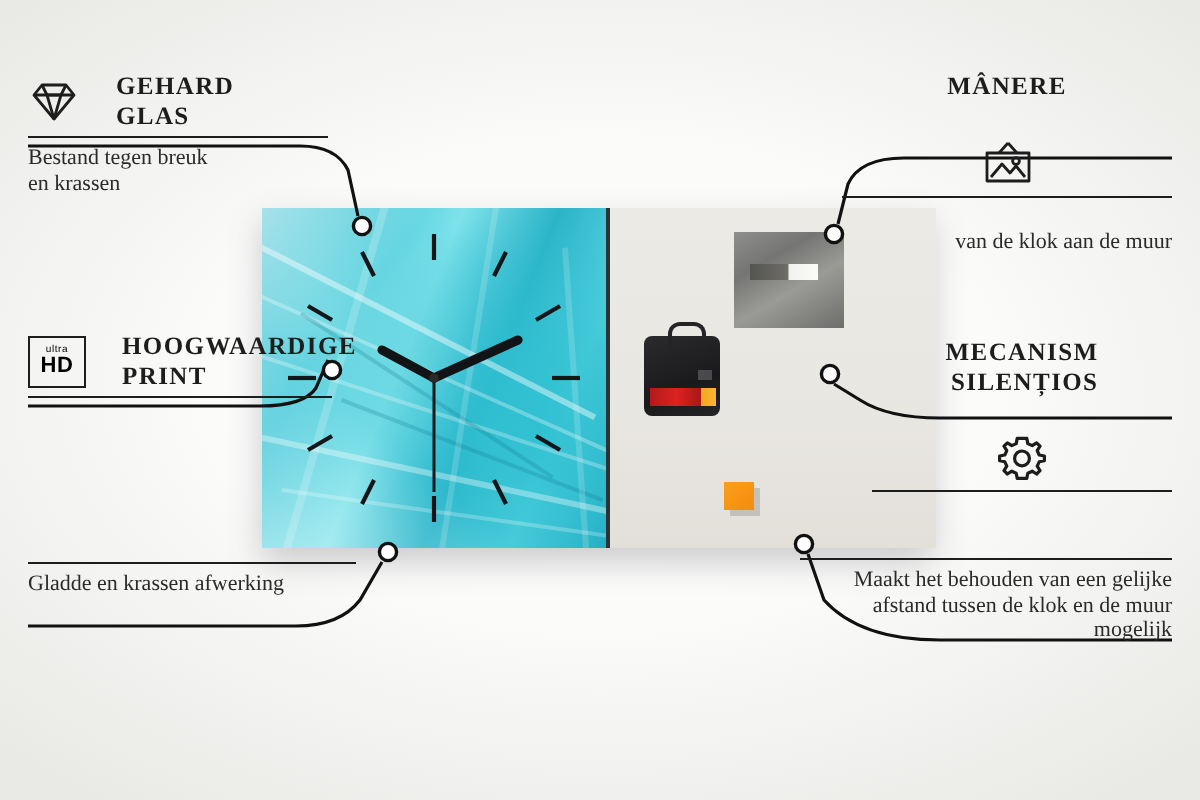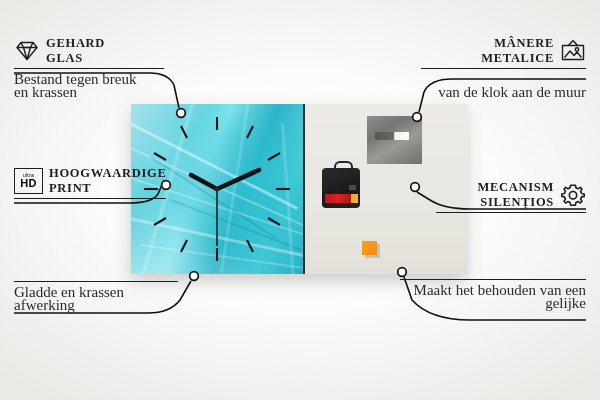--- a/index.html
+++ b/index.html
@@ -65,48 +65,48 @@
   #mech-detail{position:absolute;right:4px;top:17px;width:7px;height:5px;background:#4a4a4e;}
   #spacer{
     position:absolute;left:57px;top:137px;width:15px;height:14px;
     background:linear-gradient(140deg,#f9a01b 0%, #f58b0d 100%);
     box-shadow:3px 3px 0 rgba(120,115,105,.30);
   }
   
   #wires{position:absolute;left:0;top:0;width:600px;height:400px;}
   
   .feat{position:absolute;}
-  .feat .hdr{display:flex;align-items:center;gap:6px;}
-  .feat.right .hdr{justify-content:flex-end;}
+  .feat .hdr{display:flex;align-items:center;gap:18px;}
+  .feat.right .hdr{justify-content:flex-end;flex-direction:column;}
   .ttl{
     font-family:"Liberation Serif", serif;
     font-size:12.5px;font-weight:bold;letter-spacing:.7px;
     color:#1d1d1d;line-height:14.5px;text-transform:uppercase;
   }
   .feat.right .ttl{text-align:right;}
   .rule{height:1px;background:#1d1d1d;margin:3px 0 4px 0;}
   .desc{
-    font-size:15px;line-height:12.5px;color:#2a2a2a;
+    font-size:11px;line-height:12.5px;color:#2a2a2a;
     font-family:"Liberation Serif", serif;
   }
   .feat.right .desc{text-align:right;}
   .ico{width:26px;height:26px;flex:0 0 26px;display:block;}
   .hd-box{
     width:27px;height:24px;border:1.6px solid #1d1d1d;
     display:flex;flex-direction:column;align-items:center;justify-content:center;
     line-height:1;flex:0 0 27px;text-align:right;
   }
   .hd-box .u{font-size:5px;letter-spacing:.3px;font-family:"Liberation Sans",sans-serif;}
   .hd-box .h{font-size:11px;font-weight:bold;font-family:"Liberation Sans",sans-serif;letter-spacing:.3px;}
   
   #f-glass{left:14px;top:36px;width:150px;}
   #f-print{left:14px;top:166px;width:152px;}
   #f-edges{left:14px;top:278px;width:164px;}
   #f-metal{right:14px;top:36px;width:165px;}
-  #f-silent{right:14px;top:180px;width:150px;}
+  #f-silent{right:14px;top:169px;width:150px;}
   #f-spacer{right:14px;top:276px;width:186px;}
 </style>
 </head>
 <body>
 
 <div id="stage">
 
   <div id="product">
     <div class="panel-shadow"></div>
 
@@ -217,21 +217,20 @@
     <div class="rule"></div>
     <div class="desc">
       <span>Gladde en krassen afwerking</span>
     </div>
   </div>
 
   <div class="feat right" id="f-metal">
     <div class="hdr">
       <div class="ttl">
         <span>MÂNERE</span><br>
-        <span>METALICE</span>
       </div>
       <svg class="ico" viewBox="0 0 26 26">
         <g fill="none" stroke="#1d1d1d" stroke-width="1.4" stroke-linejoin="round">
           <rect x="2.5" y="7.5" width="21" height="14"></rect>
           <path d="M13,2.5 L8.5,7.5"></path>
             <path d="M13,2.5 L17.5,7.5"></path>
           <path d="M4.5,19.5 L10,13 L14,17.5 L17,14 L21.5,19.5"></path>
           <circle cx="17" cy="11.5" r="1.7"></circle>
         </g>
       </svg>
@@ -259,16 +258,17 @@
         </g>
       </svg>
     </div>
     <div class="rule"></div>
   </div>
 
   <div class="feat right" id="f-spacer">
     <div class="rule"></div>
     <div class="desc">
       <span>Maakt het behouden van een gelijke</span><br>
+      <span>afstand tussen de klok en de muur mogelijk</span>
     </div>
   </div>
 
 </div>
 
 </body></html>

